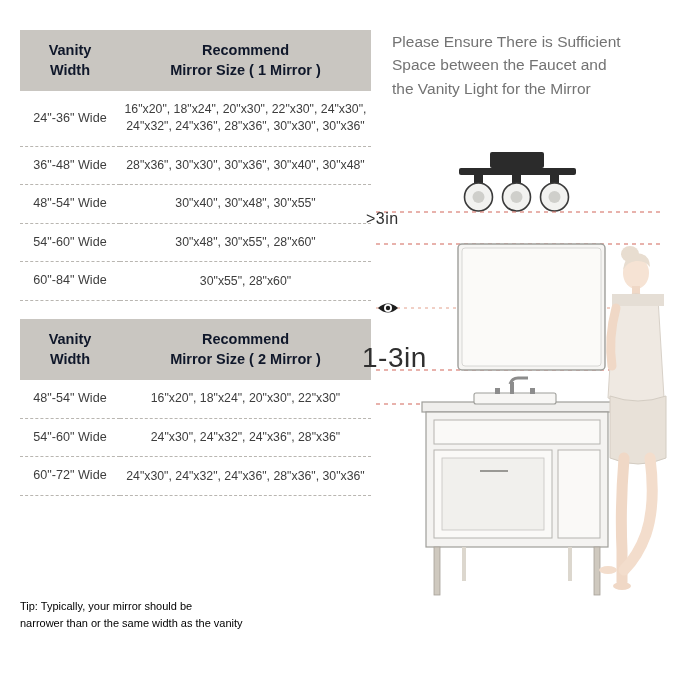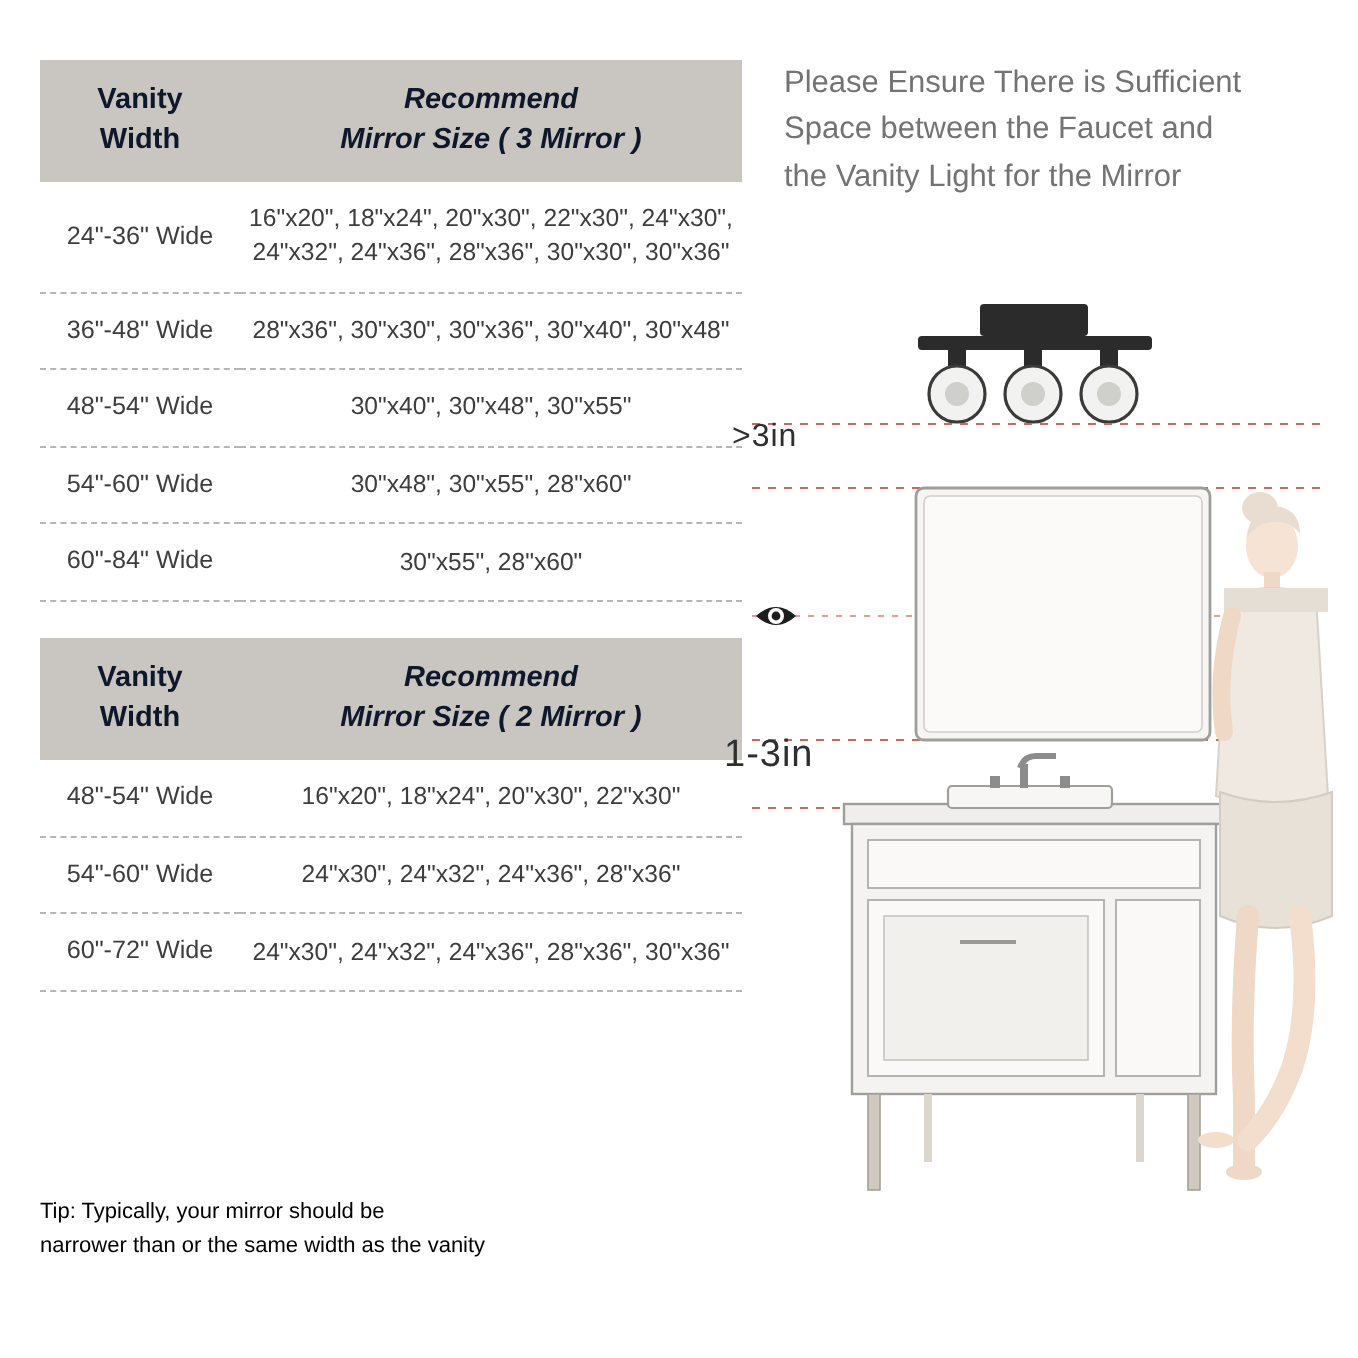--- a/index.html
+++ b/index.html
@@ -33,21 +33,21 @@
     background: #c9c6c1;
     color: #0f172a;
     font-weight: bold;
     font-size: 14.5px;
     line-height: 1.35;
     padding: 11px 4px;
     text-align: center;
     border: none;
   }
   table.vanity-table th.col-width { width: 92px; }
-  table.vanity-table th.col-rec   { width: 243px; font-style: italic; }
+  table.vanity-table th.col-rec   { width: 243px; }
 
   table.vanity-table td {
     font-size: 12.3px;
     color: #3d3d3d;
     padding: 10px 4px;
     text-align: center;
     vertical-align: middle;
     border-bottom: 1px dashed #b9b6b1;
     line-height: 1.4;
   }
@@ -97,37 +97,37 @@
     width: 305px;
     height: 620px;
   }
   .dim-label {
     position: absolute;
     font-size: 19px;
     color: #2f2f2f;
     letter-spacing: 0.5px;
   }
   .dim-gt3 { left: 4px; top: 180px; font-size: 16px; }
-  .dim-13  { left: 0px;  top: 337px; font-size: 19px; }
+  .dim-13  { left: 0px;  top: 312px; font-size: 28px; }
 </style>
 </head>
 <body>
 
 <div class="left-col">
 
   <table class="vanity-table">
     <thead>
       <tr>
         <th class="col-width">
           <div>Vanity</div>
           <div>Width</div>
         </th>
         <th class="col-rec">
           <div>Recommend</div>
-          <div>Mirror Size ( 3 Mirror )</div>
+          <div>Mirror Size ( 1 Mirror )</div>
         </th>
       </tr>
     </thead>
     <tbody>
       <tr>
         <td class="c1">24"-36" Wide</td>
         <td>
           <div>16"x20", 18"x24", 20"x30", 22"x30", 24"x30",</div>
           <div>24"x32", 24"x36", 28"x36", 30"x30", 30"x36"</div>
         </td>

